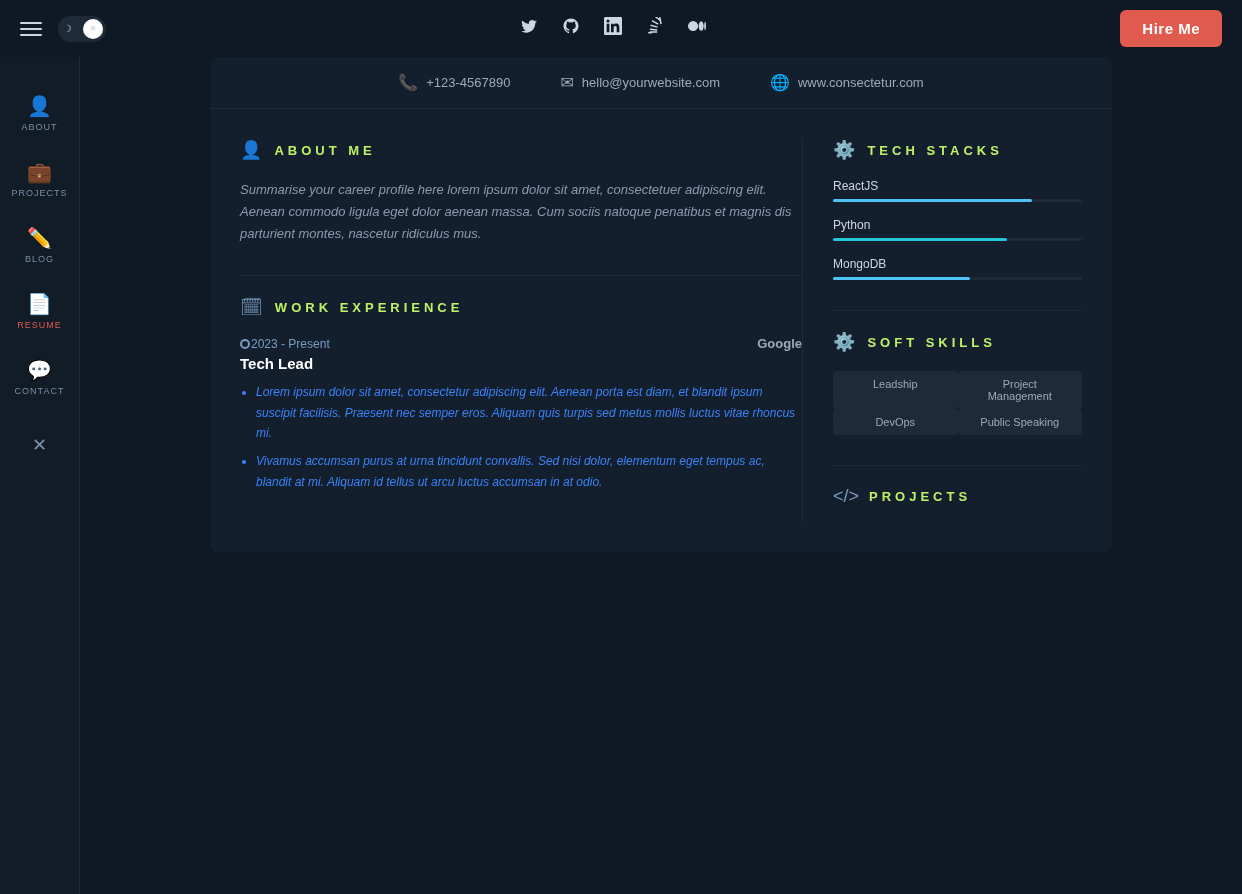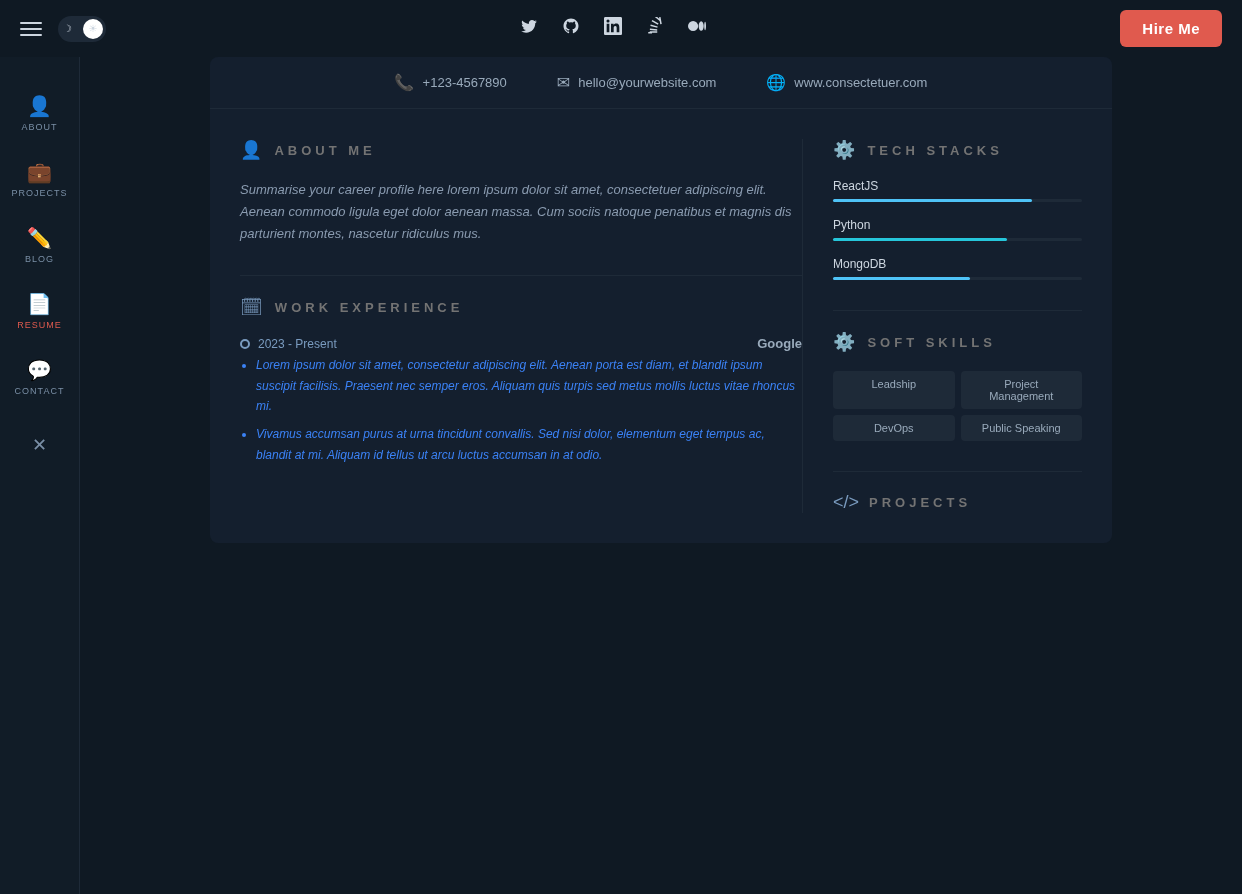--- a/index.html
+++ b/index.html
@@ -154,31 +154,31 @@
 
     
     .section { margin-bottom: 30px; }
     .section-header {
       display: flex; align-items: center; gap: 12px;
       margin-bottom: 18px;
     }
     .section-icon { font-size: 18px; color: #7a9bbf; }
     .section-title {
       font-size: 13px; font-weight: 800; letter-spacing: 4px;
-      color: #737373; text-transform: uppercase;
+      color: #bef264; text-transform: uppercase;
     }
     .about-text { font-size: 13px; line-height: 1.7; color: #8a9bb0; font-style: italic; }
 
     
     .work-item { margin-bottom: 18px; }
     .work-meta {
       display: flex; justify-content: space-between;
       align-items: center; margin-bottom: 4px;
     }
-    .work-dates { display: flex; align-items: center; gap: 8px; font-size: 12px; color: #7a9bbf; }
+    .work-dates { display: flex; align-items: center; gap: 1px; font-size: 12px; color: #7a9bbf; }
     .work-dot { width: 10px; height: 10px; border-radius: 50%; border: 2px solid #7a9bbf; }
     .work-company { font-size: 13px; color: #9ab; font-weight: 600; }
     .work-role { font-size: 15px; font-weight: 700; color: #fff; margin-bottom: 10px; }
     .work-bullets { padding-left: 16px; }
     .work-bullets li { font-size: 12px; line-height: 1.7; color: #3b82f6; margin-bottom: 8px; font-style: italic; }
 
     
     .right-panel { padding-left: 30px; border-left: 1px solid #1e2a38; }
 
     
@@ -186,21 +186,21 @@
     .tech-name { font-size: 12px; color: #cdd6e0; margin-bottom: 6px; }
     .progress-bar-bg {
       height: 3px; background: #1e2a38; border-radius: 2px; width: 100%;
     }
     .progress-bar-fill {
       height: 3px; border-radius: 2px;
     }
 
     
     .skills-grid {
-      display: grid; grid-template-columns: 1fr 1fr; gap: 6px;
+      display: grid; grid-template-columns: 1fr 1fr; gap: 0;
       margin-top: 10px;
     }
     .skill-badge {
       background: #1e2a38; border-radius: 4px;
       padding: 7px 12px; font-size: 11px; color: #9ab; text-align: center;
     }
 
     
     .projects-header {
       display: flex; align-items: center; gap: 10px; margin-top: 20px;
@@ -295,21 +295,21 @@
       <div class="contact-item">
         <span class="contact-icon">📞</span>
         <span>+123-4567890</span>
       </div>
       <div class="contact-item">
         <span class="contact-icon">✉</span>
         <span>hello@yourwebsite.com</span>
       </div>
       <div class="contact-item">
         <span class="contact-icon">🌐</span>
-        <span>www.consectetuer.com</span>
+        <span>www.consectetur.com</span>
       </div>
     </div>
 
     <div class="content-grid">
 
       <div>
 
         <div class="section">
           <div class="section-header">
             <span class="section-icon">👤</span>
@@ -327,20 +327,21 @@
           </div>
 
           <div class="work-item">
             <div class="work-meta">
               <div class="work-dates">
                 <div class="work-dot"></div>
                 <span>2023 - Present</span>
               </div>
               <span class="work-company">Google</span>
             </div>
+            <div class="work-role">Tech Lead</div>
             <ul class="work-bullets">
               <li>Lorem ipsum dolor sit amet, consectetur adipiscing elit. Aenean porta est diam, et blandit ipsum suscipit facilisis. Praesent nec semper eros. Aliquam quis turpis sed metus mollis luctus vitae rhoncus mi.</li>
               <li>Vivamus accumsan purus at urna tincidunt convallis. Sed nisi dolor, elementum eget tempus ac, blandit at mi. Aliquam id tellus ut arcu luctus accumsan in at odio.</li>
             </ul>
           </div>
         </div>
       </div>
 
       <div class="right-panel">
 

